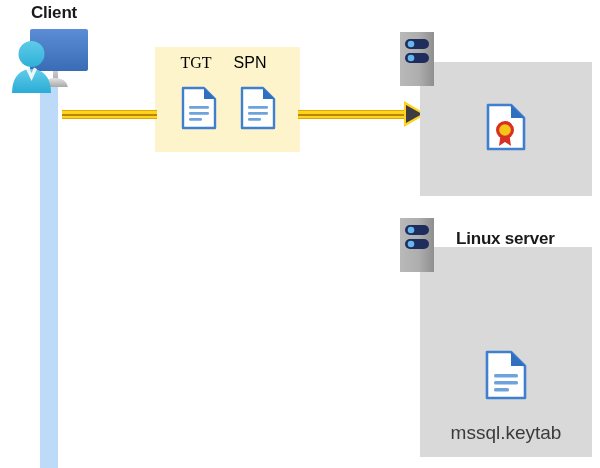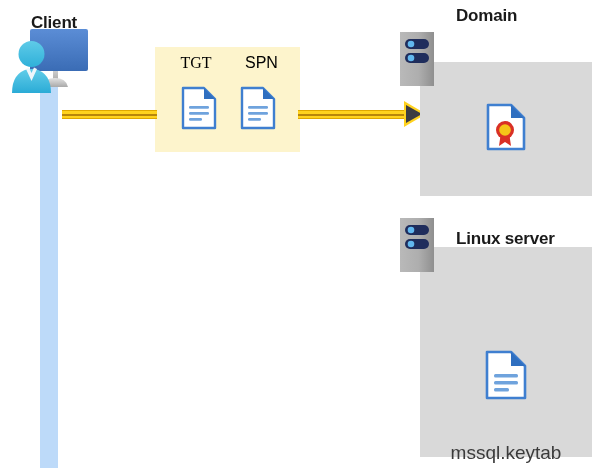--- a/index.html
+++ b/index.html
@@ -97,21 +97,21 @@
   .sql-icon { position: absolute; }
   .sql-icon svg { display: block; }
 </style>
 </head>
 <body>
 
 <div id="canvas">
 
   <div class="abs lifeline" style="left:40px; top:80px; width:18px; height:388px;"></div>
 
-  <div class="abs title-label" style="left:31px; top:2px; width:120px;margin-top:10px;">Client</div>
+  <div class="abs title-label" style="left:31px; top:2px; width:120px;">Client</div>
 
   <div class="client-icon" style="left:8px; top:25px;">
     <svg width="92" height="72" viewBox="0 0 92 72" xmlns="http://www.w3.org/2000/svg">
       <defs>
         <linearGradient id="monGrad" x1="0" y1="0" x2="0" y2="1">
           <stop offset="0%" stop-color="#5b8dd6"></stop>
           <stop offset="100%" stop-color="#3a6cb5"></stop>
         </linearGradient>
         <linearGradient id="standGrad" x1="0" y1="0" x2="0" y2="1">
           <stop offset="0%" stop-color="#e3e3e3"></stop>
@@ -156,35 +156,34 @@
   <div class="doc-icon" style="left:181px; top:86px;">
     <svg width="36" height="44" viewBox="0 0 36 44" xmlns="http://www.w3.org/2000/svg">
       <path d="M2 2 H23 L34 13 V42 H2 Z" fill="#ffffff" stroke="#3f7fd0" stroke-width="2.4" stroke-linejoin="round"></path>
       <path d="M23 2 L34 13 H23 Z" fill="#2f6fc0"></path>
       <rect x="8" y="20" width="20" height="2.8" rx="1.2" fill="#6fa3dd"></rect>
       <rect x="8" y="26" width="20" height="2.8" rx="1.2" fill="#6fa3dd"></rect>
       <rect x="8" y="32" width="13" height="2.8" rx="1.2" fill="#6fa3dd"></rect>
     </svg>
   </div>
 
-  <div class="abs" style="left:245px; top:54px; width:52px; ">SPN</div>
+  <div class="abs" style="left:224px; top:54px; width:52px; text-align:center;">SPN</div>
   <div class="doc-icon" style="left:240px; top:86px;">
     <svg width="36" height="44" viewBox="0 0 36 44" xmlns="http://www.w3.org/2000/svg">
       <path d="M2 2 H23 L34 13 V42 H2 Z" fill="#ffffff" stroke="#3f7fd0" stroke-width="2.4" stroke-linejoin="round"></path>
       <path d="M23 2 L34 13 H23 Z" fill="#2f6fc0"></path>
       <rect x="8" y="20" width="20" height="2.8" rx="1.2" fill="#6fa3dd"></rect>
       <rect x="8" y="26" width="20" height="2.8" rx="1.2" fill="#6fa3dd"></rect>
       <rect x="8" y="32" width="13" height="2.8" rx="1.2" fill="#6fa3dd"></rect>
     </svg>
   </div>
 
   <div class="abs zone-box" style="left:420px; top:62px; width:172px; height:134px;"></div>
 
   <div class="abs title-label" style="left:456px; top:5px; width:140px;">
-    <div>Domain</div>
   </div>
 
   <div class="server-tower" style="left:400px; top:32px;">
     <svg width="34" height="54" viewBox="0 0 34 54" xmlns="http://www.w3.org/2000/svg">
       <defs>
         <linearGradient id="towerGrad1" x1="0" y1="0" x2="1" y2="0">
           <stop offset="0%" stop-color="#b9b9b9"></stop>
           <stop offset="55%" stop-color="#aeaeae"></stop>
           <stop offset="100%" stop-color="#8f8f8f"></stop>
         </linearGradient>
@@ -234,15 +233,15 @@
   <div class="doc-icon" style="left:485px; top:350px;">
     <svg width="42" height="50" viewBox="0 0 42 50" xmlns="http://www.w3.org/2000/svg">
       <path d="M2 2 H26 L40 16 V48 H2 Z" fill="#ffffff" stroke="#3f7fd0" stroke-width="2.6" stroke-linejoin="round"></path>
       <path d="M26 2 L40 16 H26 Z" fill="#2f6fc0"></path>
       <rect x="9" y="24" width="24" height="3.4" rx="1.5" fill="#6fa3dd"></rect>
       <rect x="9" y="31" width="24" height="3.4" rx="1.5" fill="#6fa3dd"></rect>
       <rect x="9" y="38" width="15" height="3.4" rx="1.5" fill="#6fa3dd"></rect>
     </svg>
   </div>
 
-  <div class="abs file-label" style="left:420px; top:422px; width:172px; text-align:center;margin-top:20px;">mssql.keytab</div>
+  <div class="abs file-label" style="left:420px; top:422px; width:172px; text-align:center;">mssql.keytab</div>
 
 </div>
 
 </body></html>

